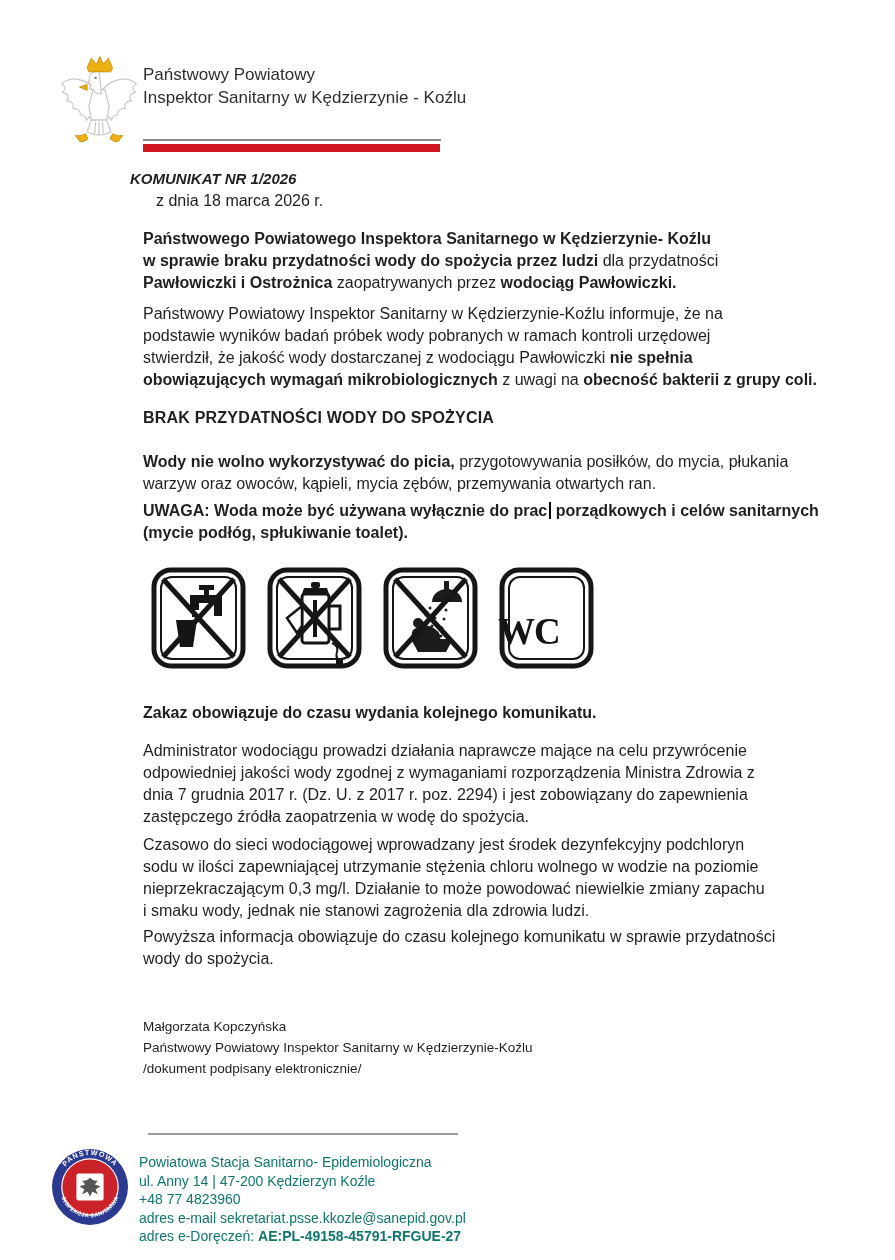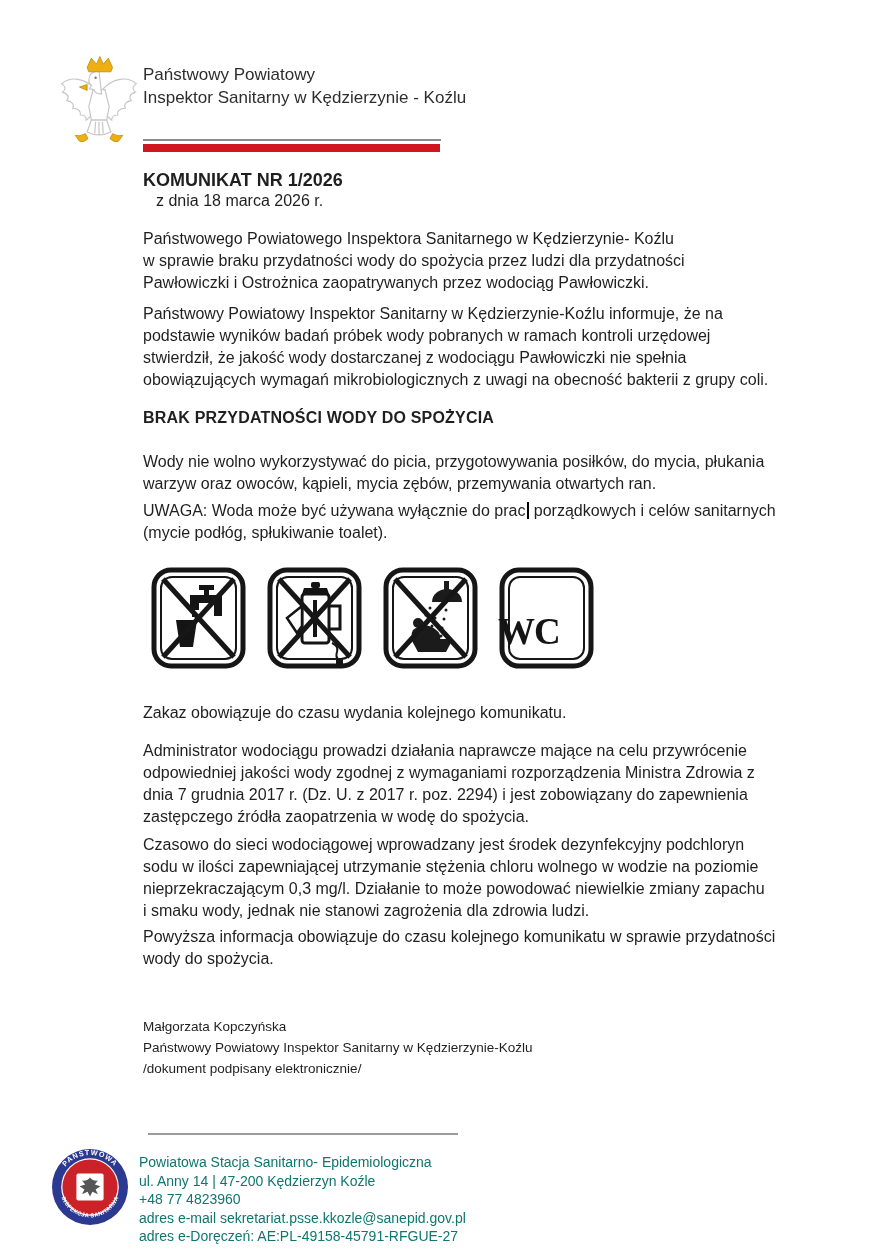--- a/index.html
+++ b/index.html
@@ -4,24 +4,24 @@
 <style>
   html,body{margin:0;padding:0;background:#fff;}
   .page{position:relative;width:895px;height:1260px;background:#ffffff;overflow:hidden;
         font-family:"Liberation Sans",sans-serif;color:#1f1f1f;}
   .abs{position:absolute;}
   
   .org-title{left:143px;top:63px;font-size:17px;line-height:23px;color:#2e2e2e;}
   .rule-gray{left:143px;top:139px;width:298px;height:2px;background:#8c8c8c;}
   .rule-red{left:143px;top:144px;width:297px;height:8px;background:#d0161f;}
   
-  .doc-title{left:143px;top:170px;font-size:18px;font-weight:700;}
+  .doc-title{left:130px;top:170px;font-size:15px;font-weight:700;font-style:italic;}
   .doc-date{left:156px;top:192px;font-size:16px;}
   .body{left:143px;width:700px;font-size:16px;line-height:22px;white-space:pre-wrap;margin:0;}
-  .b{font-weight:400;}
+  .b{font-weight:700;}
   .heading{left:143px;top:409px;font-size:16px;font-weight:700;letter-spacing:.2px;}
   .caret{display:inline-block;width:2px;height:17px;background:#000;vertical-align:-3px;margin-left:2px;}
   
   .icon-box{top:566px;width:97px;height:105px;}
   .wc-text{position:absolute;left:0;top:44px;width:100%;
            font-size:37px;font-weight:800;letter-spacing:-1px;color:#141414;
            font-family:Liberation Serif, serif;}
   
   .sig{left:143px;top:1016px;font-size:13.5px;line-height:21px;}
   

